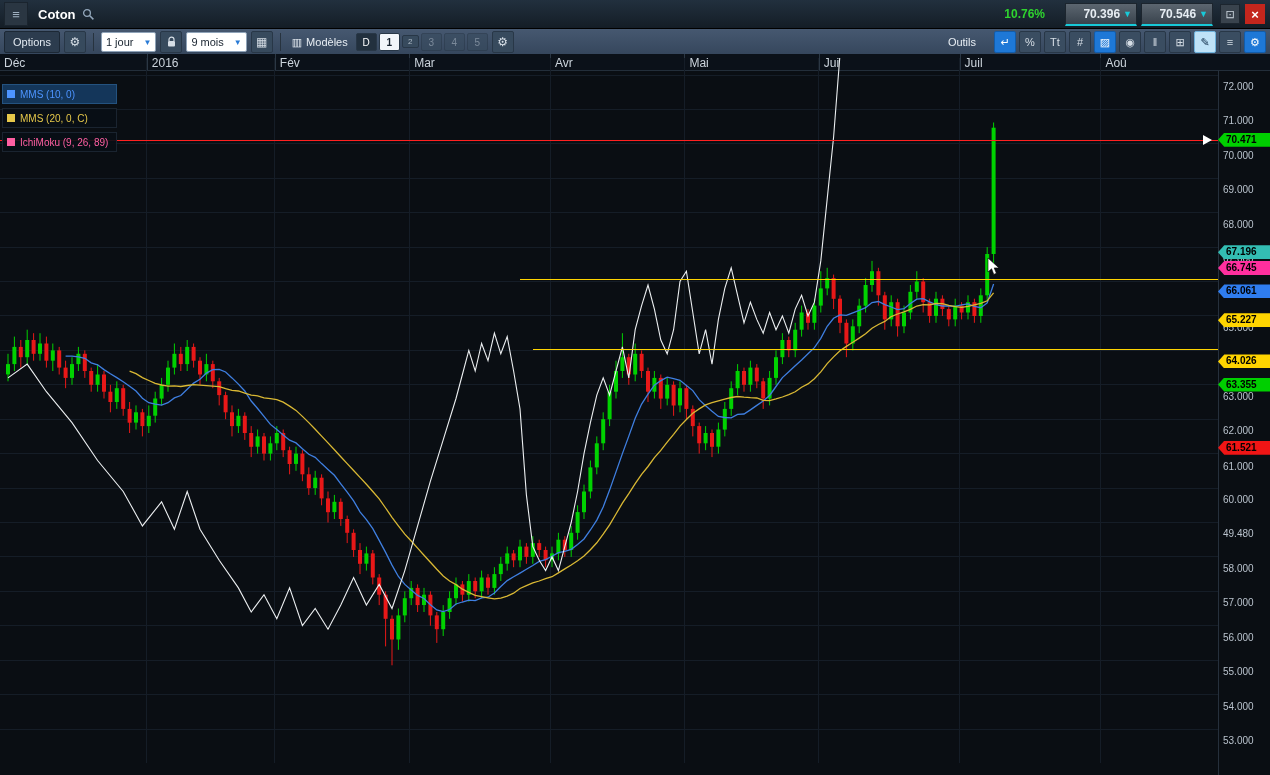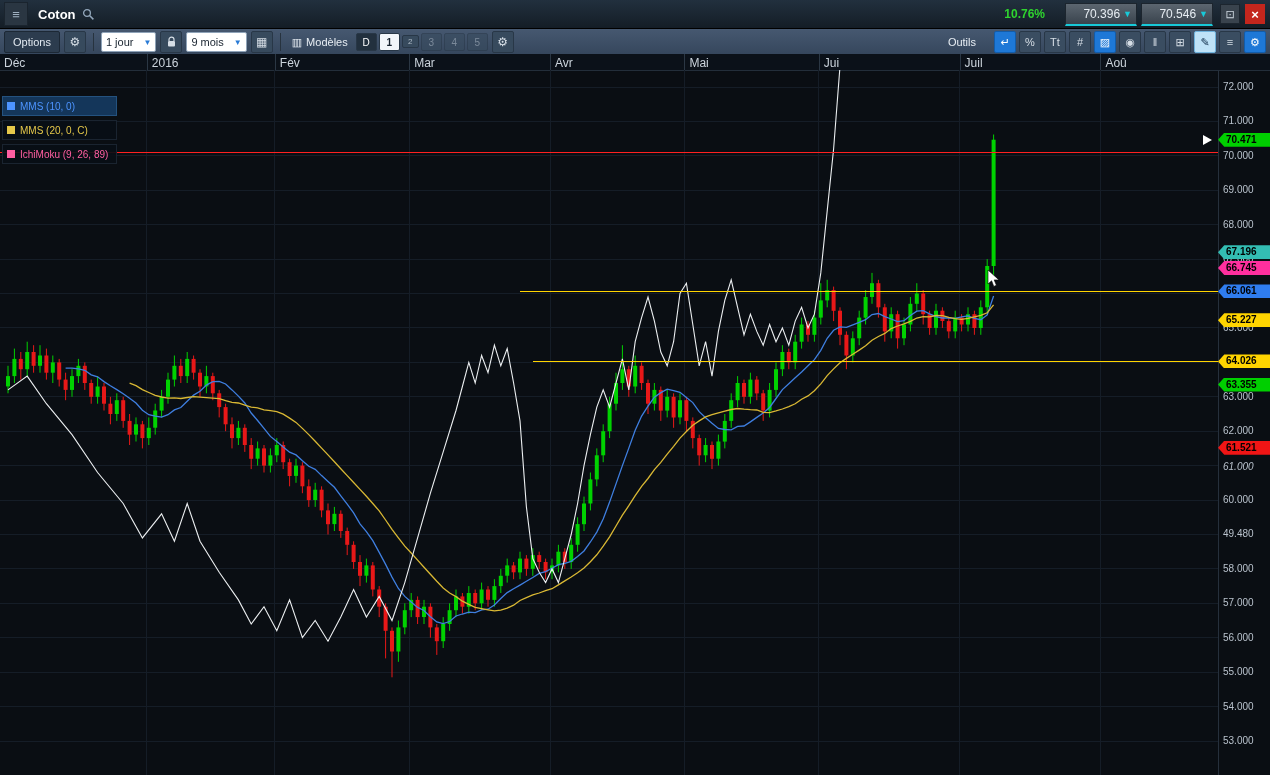--- a/index.html
+++ b/index.html
@@ -5,21 +5,21 @@
   html,body{margin:0;padding:0;background:#0a0e13;overflow:hidden;}
   body{width:1270px;height:775px;font-family:"Liberation Sans",sans-serif;-webkit-font-smoothing:antialiased;}
   .app{width:1270px;height:775px;position:relative;}
 
   
   .header{height:28px;background:linear-gradient(#22303e,#141d26);display:flex;align-items:center;border-bottom:1px solid #000;position:relative;}
   .menu-btn{width:22px;height:22px;margin:0 4px;background:#2a3642;color:#9fb0c0;display:flex;align-items:center;justify-content:center;font-size:13px;border:1px solid #1a242e;cursor:pointer;}
   .title{color:#fff;font-size:13px;font-weight:bold;margin:0 6px 0 6px;}
   .spacer{flex:1;}
   .chg{color:#2fd32f;font-size:12px;font-weight:bold;margin-right:20px;}
-  .pricebox{width:62px;height:20px;margin-right:4px;background:linear-gradient(#5c6670,#39434d);border:1px solid #1c252e;border-bottom:2px solid #18c9d8;color:#e7edf3;font-size:12px;font-weight:normal;display:flex;align-items:center;justify-content:flex-end;padding:0 4px;cursor:pointer;text-align:right;}
+  .pricebox{width:62px;height:20px;margin-right:4px;background:linear-gradient(#5c6670,#39434d);border:1px solid #1c252e;border-bottom:2px solid #18c9d8;color:#e7edf3;font-size:12px;font-weight:bold;display:flex;align-items:center;justify-content:flex-end;padding:0 4px;cursor:pointer;text-align:right;}
   .pricebox .dn{color:#18c9d8;font-size:9px;margin-left:3px;}
   .mini-btn{width:18px;height:18px;margin:0 3px;background:#39434d;border:1px solid #1c252e;color:#cfd8e0;font-size:11px;display:flex;align-items:center;justify-content:center;cursor:pointer;}
   .close-btn{width:20px;height:20px;margin:0 5px 0 2px;background:#c3261d;color:#fff;font-size:13px;font-weight:bold;display:flex;align-items:center;justify-content:center;cursor:pointer;}
 
   
   .toolbar{height:26px;background:linear-gradient(#465870,#35465c);border-bottom:1px solid #1c2835;display:flex;align-items:center;padding:0 4px;gap:4px;}
   .btn-dark{background:#2c3c4e;border:1px solid #1c2835;color:#e2e9f0;font-size:11px;padding:2px 8px;border-radius:2px;display:flex;align-items:center;gap:5px;cursor:pointer;height:16px;}
   .icon-btn{width:20px;height:20px;background:#374a5d;border:1px solid #283747;color:#d6dee6;font-size:12px;display:flex;align-items:center;justify-content:center;border-radius:2px;cursor:pointer;}
   .sep{width:1px;height:18px;background:#27333f;margin:0 3px;}
   .select{background:#fff;border:1px solid #8fa3b8;border-radius:2px;font-size:11px;color:#17222e;height:18px;display:flex;align-items:center;padding:0 4px;gap:10px;cursor:pointer;}
@@ -33,21 +33,21 @@
   .right-group{margin-left:auto;display:flex;align-items:center;gap:14px;}
   .tbtn{width:20px;height:20px;border:1px solid #283747;background:#3a4d61;color:#d6dee6;font-size:11px;display:flex;align-items:center;justify-content:center;border-radius:2px;cursor:pointer;}
   .tbtn.active{background:#1e78d7;border-color:#135ca9;color:#fff;}
   .tbtn.light{background:#bfe2f7;border-color:#6fb3dd;color:#14324e;}
 
   
   .chart-area{position:absolute;top:54px;left:0;width:1270px;height:721px;background:#0a0e13;}
   .date-axis{position:absolute;top:0;left:0;width:1270px;height:16px;background:#0b1119;border-bottom:1px solid #232e3a;}
   .date-axis .mlabel{position:absolute;top:2px;font-size:12px;color:#ccd4dc;}
   .date-axis .mtick{position:absolute;top:0;width:1px;height:16px;background:#2b3744;}
-  .plot{position:absolute;top:16px;left:0;width:1218px;height:635px;}
+  .plot{position:absolute;top:4px;left:0;width:1218px;height:635px;}
   .price-axis{position:absolute;top:16px;left:1218px;width:52px;height:705px;border-left:1px solid #26303c;}
   .price-axis .plabel{position:absolute;left:4px;font-size:10px;color:#b9c2cc;}
   .legend{position:absolute;top:26px;left:2px;display:flex;flex-direction:column;gap:4px;}
   .legend .lrow{display:flex;align-items:center;gap:5px;background:rgba(8,14,22,.9);border:1px solid #1a2430;padding:2px 8px 2px 4px;height:14px;font-size:10px;cursor:pointer;}
   .legend .lrow.selected{background:#14365a;border-color:#24527f;}
   .legend .swatch{width:8px;height:8px;display:inline-block;}
   .tags{position:absolute;top:0;left:0;width:1270px;height:721px;pointer-events:none;}
   .tag{position:absolute;left:1218px;width:52px;height:14px;font-size:10px;font-weight:bold;color:#000;line-height:14px;padding-left:8px;box-sizing:border-box;clip-path:polygon(0 50%,12% 0,100% 0,100% 100%,12% 100%);pointer-events:auto;cursor:pointer;}
   .tag-pointer{position:absolute;left:1203px;width:0;height:0;border-top:5px solid transparent;border-bottom:5px solid transparent;border-left:9px solid #ffffff;}
 </style>
@@ -526,21 +526,21 @@
         <div class="plabel" style="top: 45.42px;">71.000</div>
         <div class="plabel" style="top: 79.84px;">70.000</div>
         <div class="plabel" style="top: 114.26px;">69.000</div>
         <div class="plabel" style="top: 148.68px;">68.000</div>
         <div class="plabel" style="top: 183.1px;">67.000</div>
         <div class="plabel" style="top: 217.52px;">66.000</div>
         <div class="plabel" style="top: 251.94px;">65.000</div>
         <div class="plabel" style="top: 286.36px;">64.000</div>
         <div class="plabel" style="top: 320.78px;">63.000</div>
         <div class="plabel" style="top: 355.2px;">62.000</div>
-        <div class="plabel" style="top: 391px; font-style: italic;">61.000</div>
+        <div class="plabel" style="top: 391px;">61.000</div>
         <div class="plabel" style="top: 424.04px;">60.000</div>
         <div class="plabel" style="top: 458.46px;">49.480</div>
         <div class="plabel" style="top: 492.88px;">58.000</div>
         <div class="plabel" style="top: 527.3px;">57.000</div>
         <div class="plabel" style="top: 561.72px;">56.000</div>
         <div class="plabel" style="top: 596.14px;">55.000</div>
         <div class="plabel" style="top: 630.56px;">54.000</div>
         <div class="plabel" style="top: 664.98px;">53.000</div>
       </div>
     <div class="tags" id="tags">

